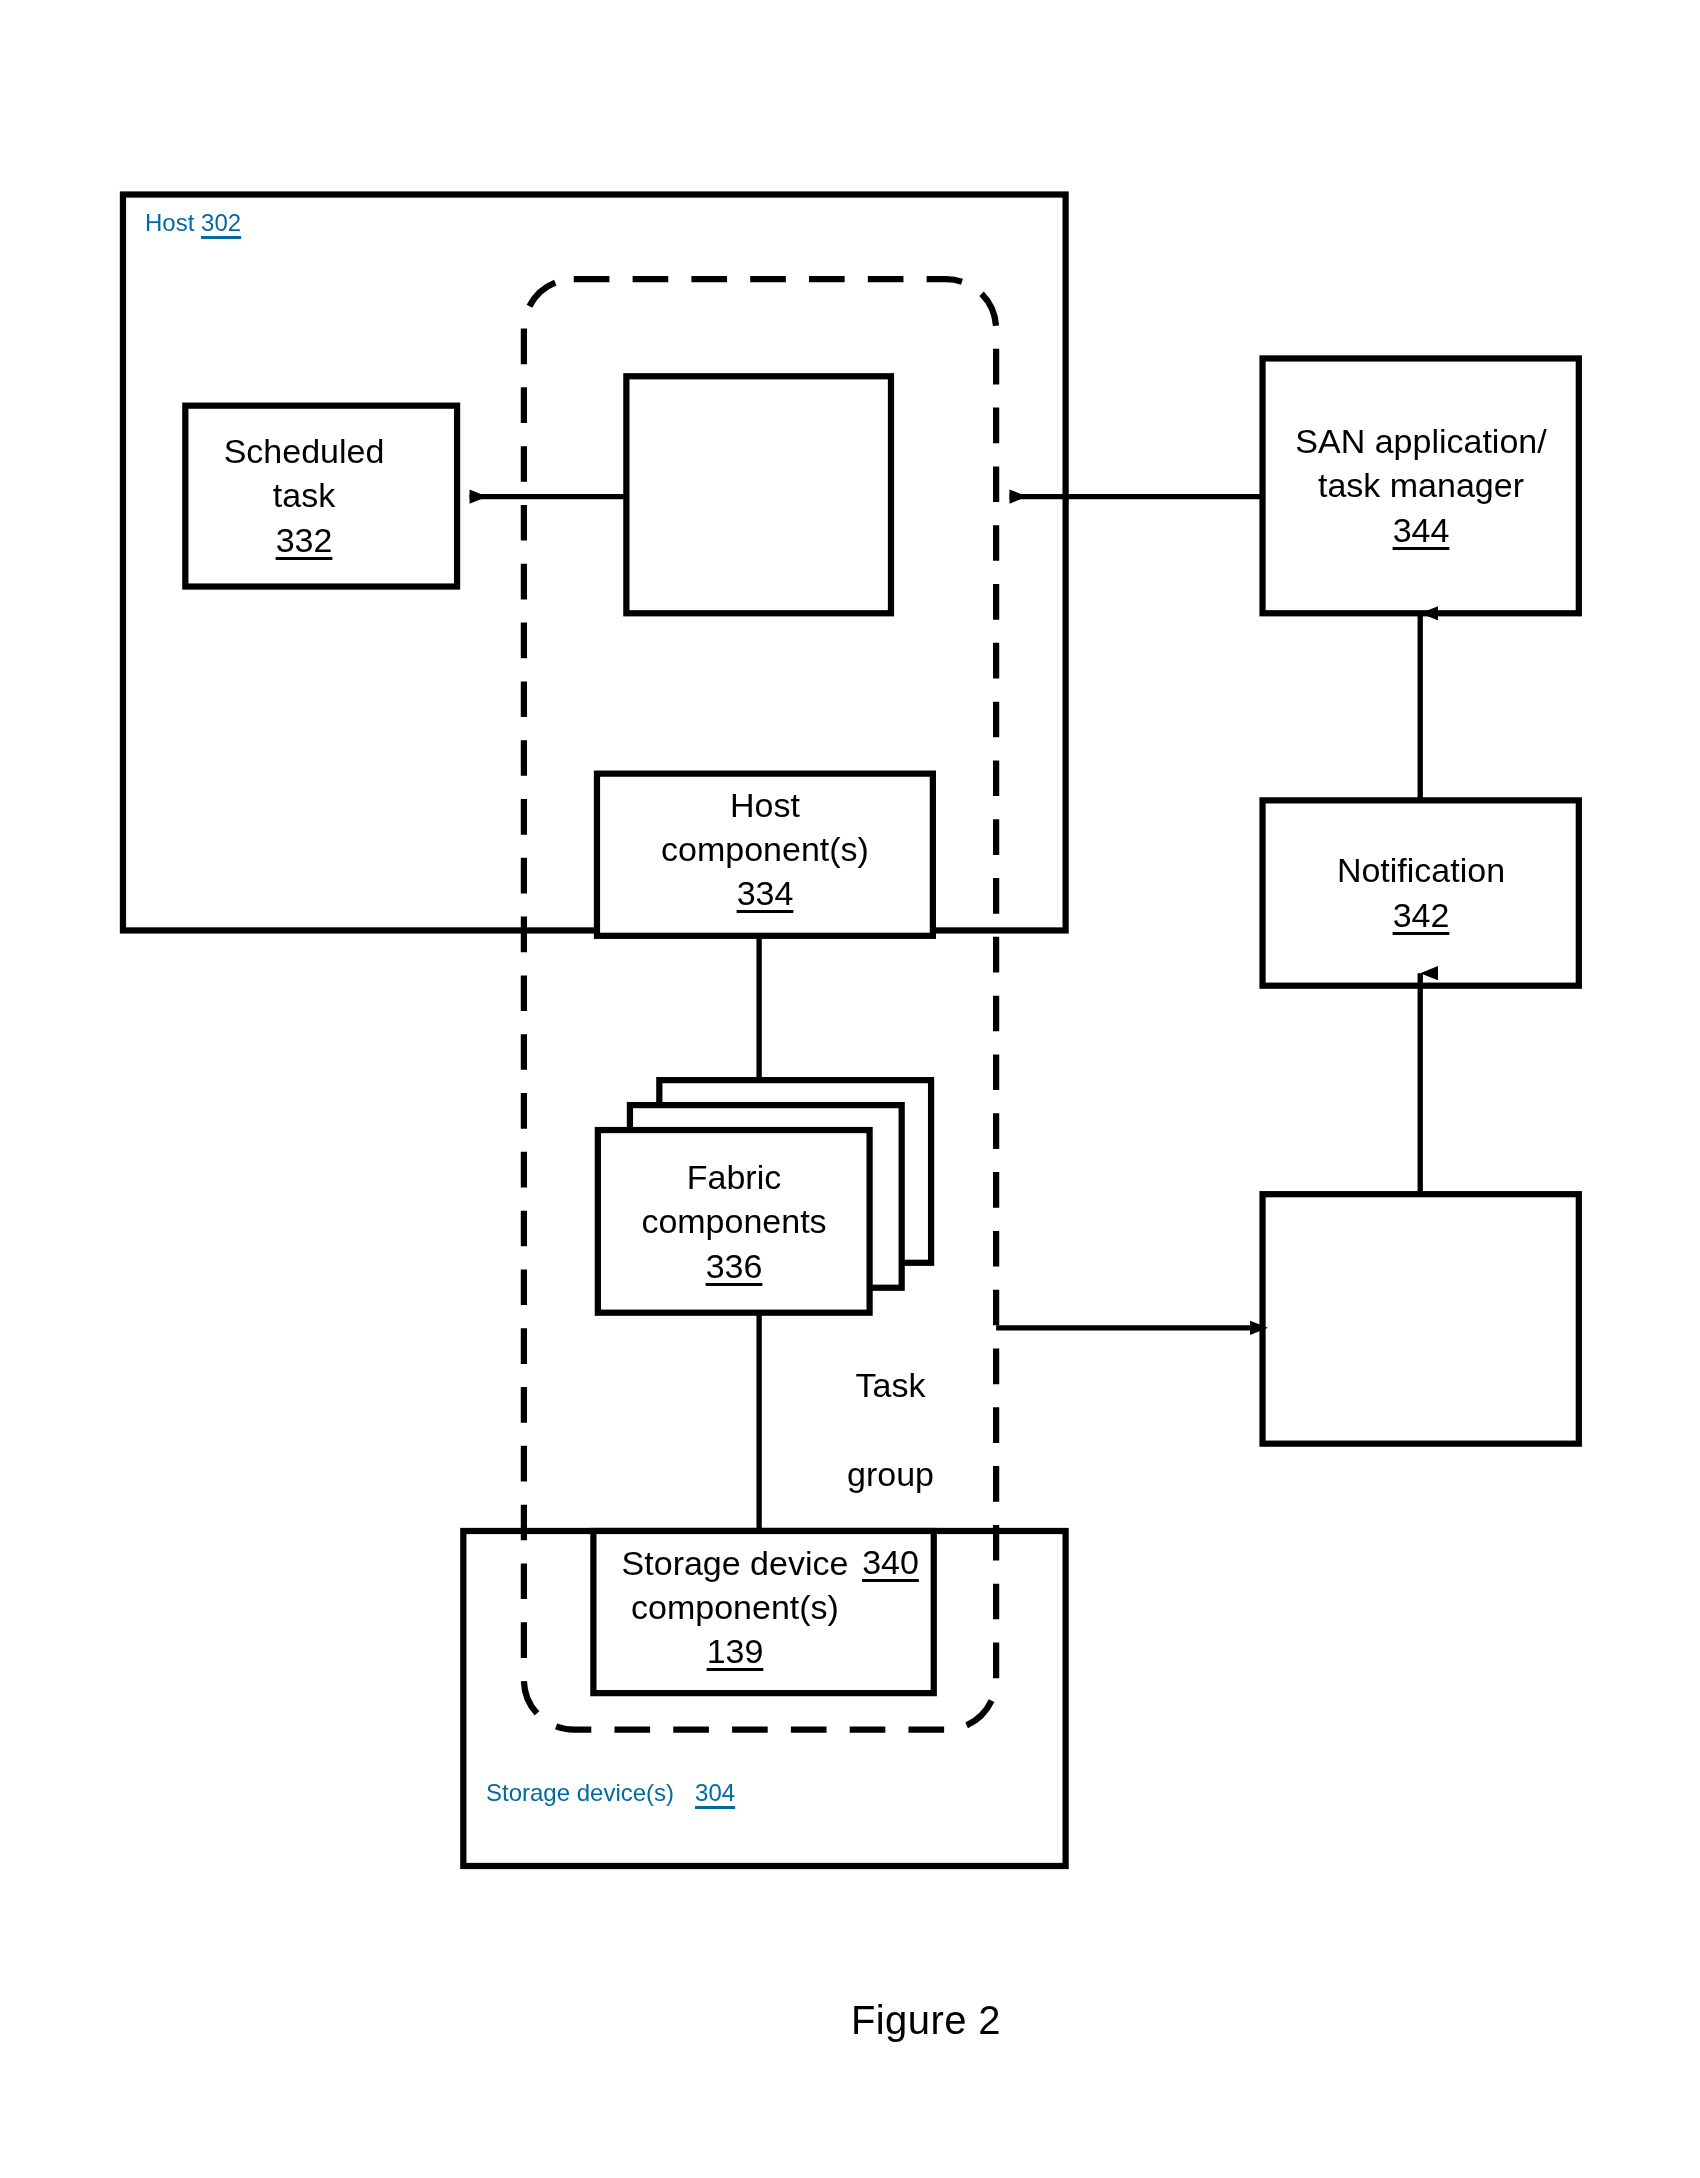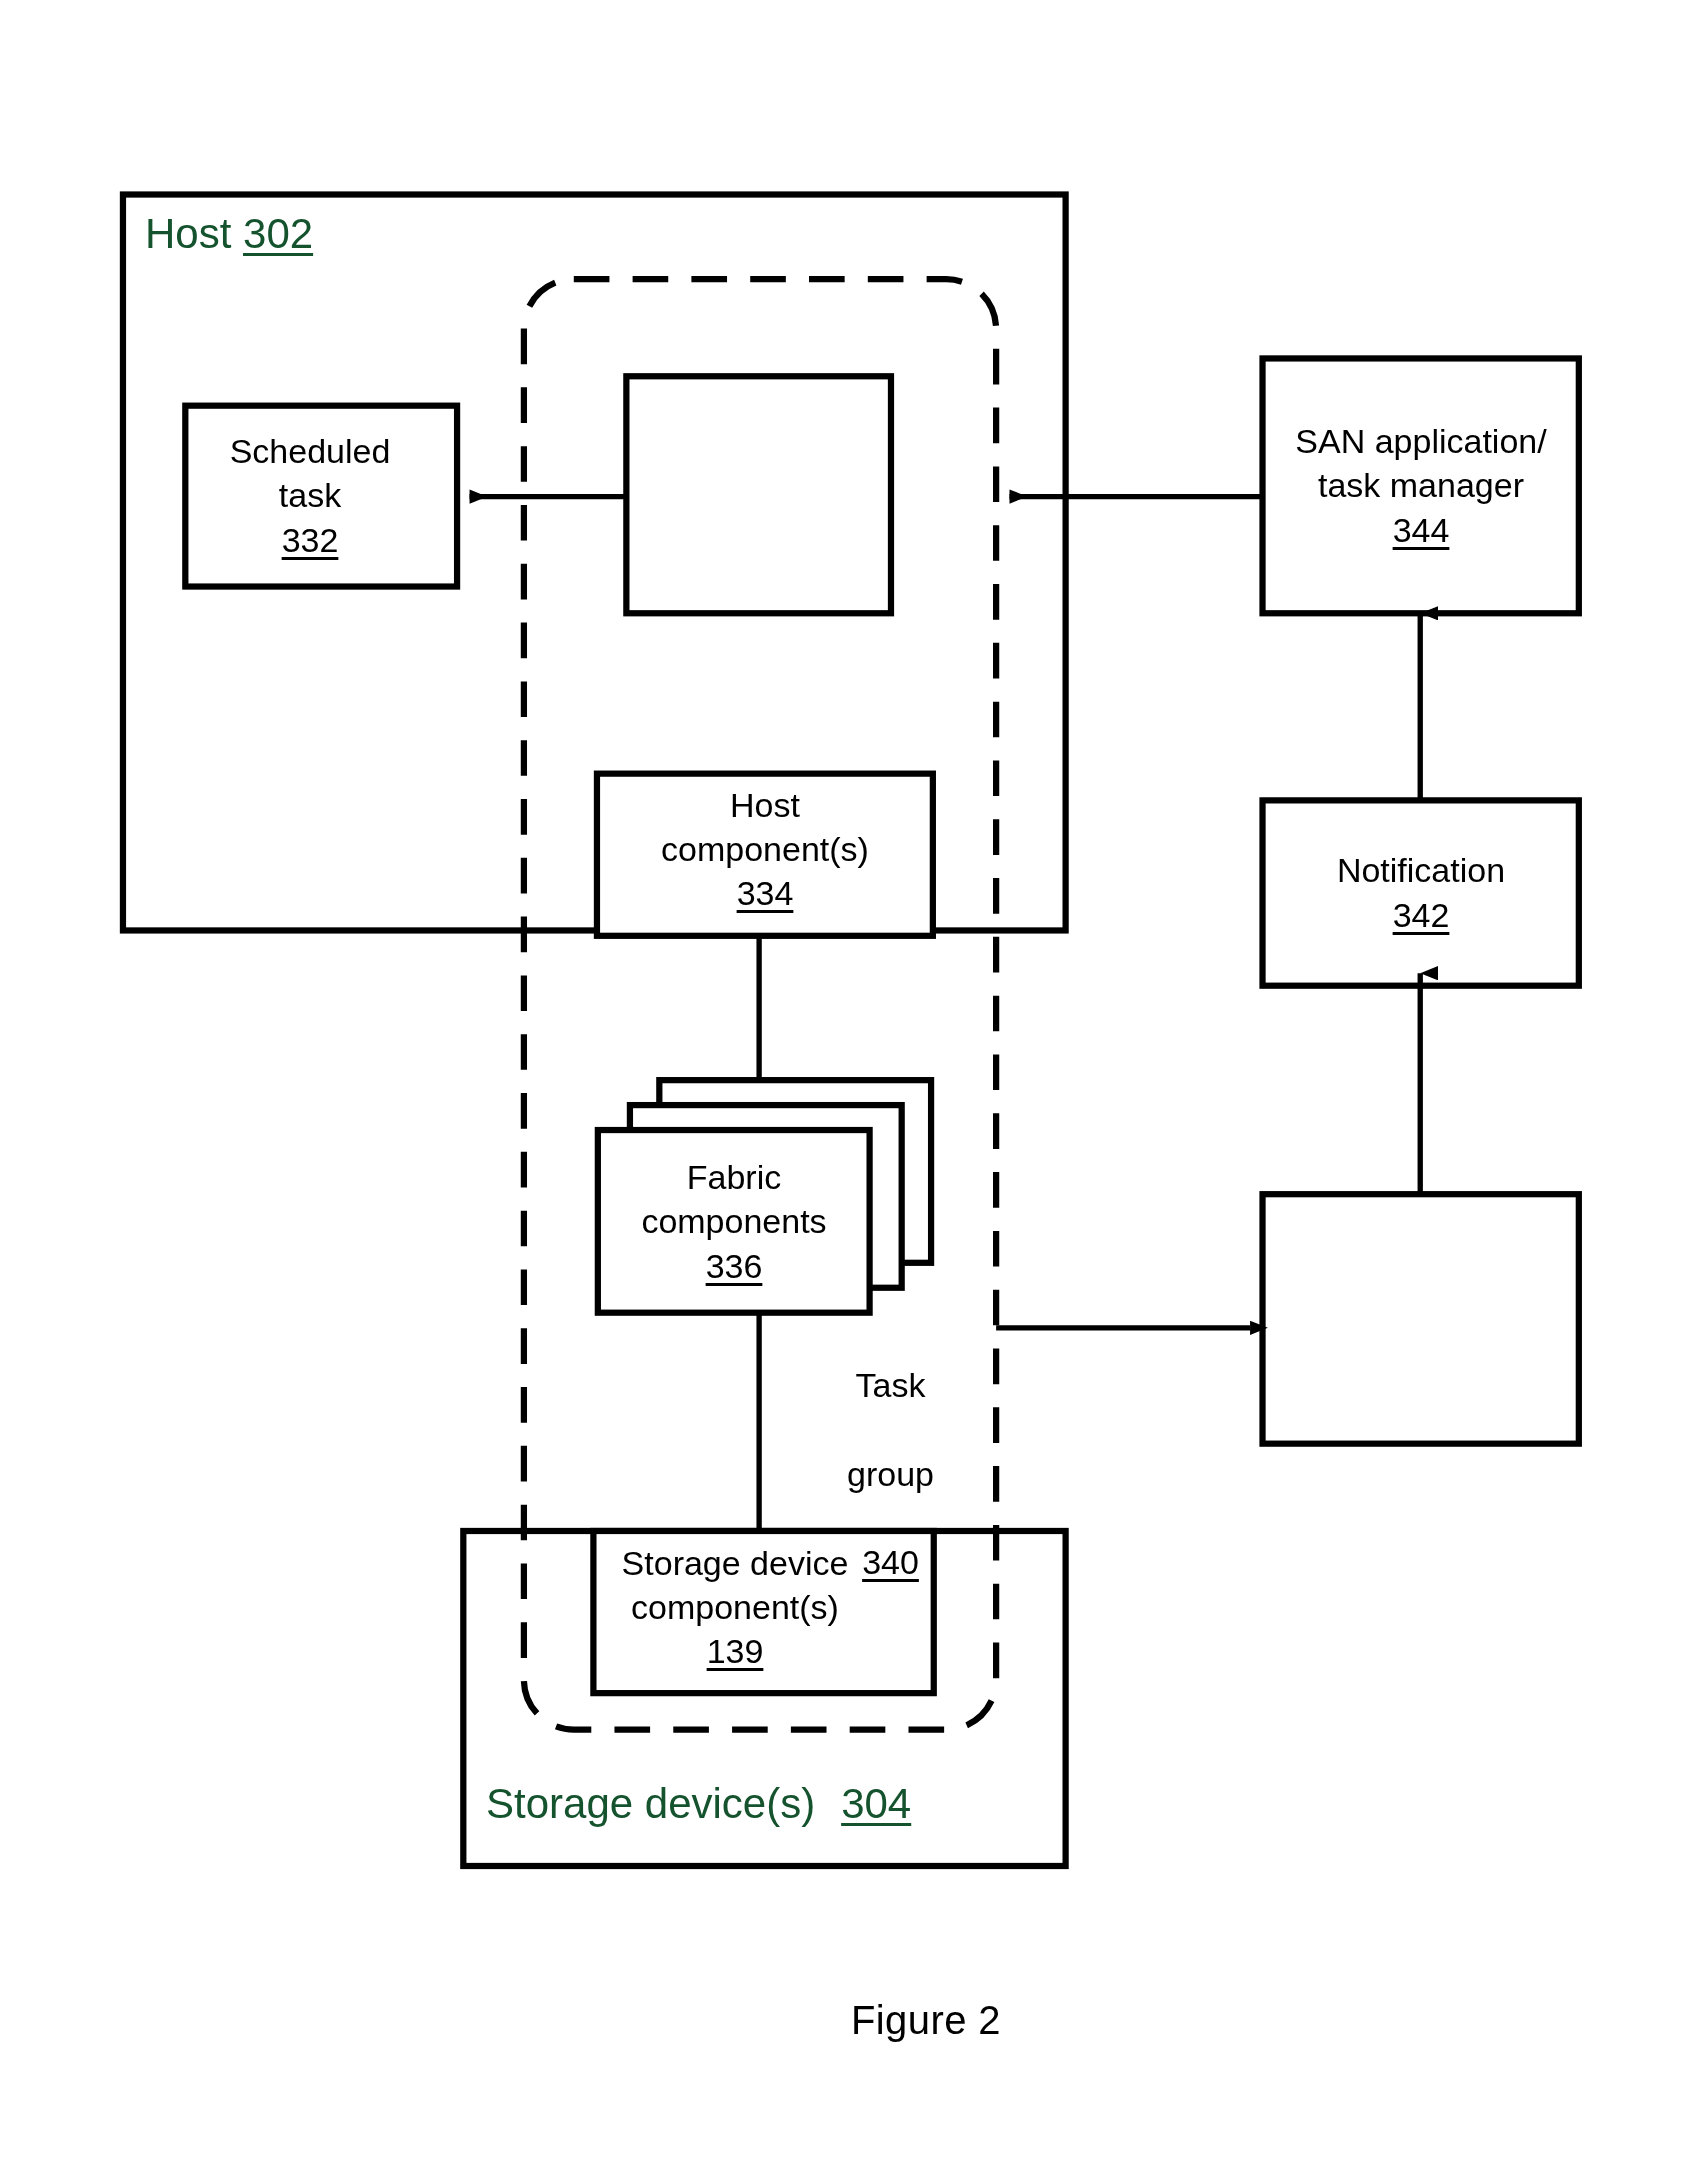--- a/index.html
+++ b/index.html
@@ -42,23 +42,23 @@
     text-decoration-thickness: 2.7px;
   }
   .box-text {
     display: flex;
     flex-direction: column;
     align-items: center;
     justify-content: center;
   }
   .free-label {
     position: absolute;
-    font-size: 42px;
+    font-size: 24px;
     line-height: 1.30;
-    color: #14532d;
+    color: #0369a1;
   }
   .figure-caption {
     position: absolute;
     font-size: 40px;
     letter-spacing: 0.4px;
     color: #000;
   }
 </style>
 </head>
 <body>
@@ -120,21 +120,21 @@
   <div class="free-label" style="left:145px; top:207px;">
     <span>Host</span>
     <span class="ref-num">302</span>
   </div>
 
   <div class="free-label" style="left:486px; top:1777px;">
     <span>Storage device(s)</span>
     <span style="display:inline-block;width:14.3px"></span><span class="ref-num">304</span>
   </div>
 
-  <div class="node-label box-text" style="left:174px; top:405px; width:272px; height:181px;">
+  <div class="node-label box-text" style="left:168px; top:405px; width:272px; height:181px;">
     <span>Scheduled</span>
     <span>task</span>
     <span class="ref-num">332</span>
   </div>
 
 
   <div class="node-label box-text" style="left:1263px; top:358px; width:316px; height:255px;">
     <span>SAN application/</span>
     <span>task manager</span>
     <span class="ref-num">344</span>

